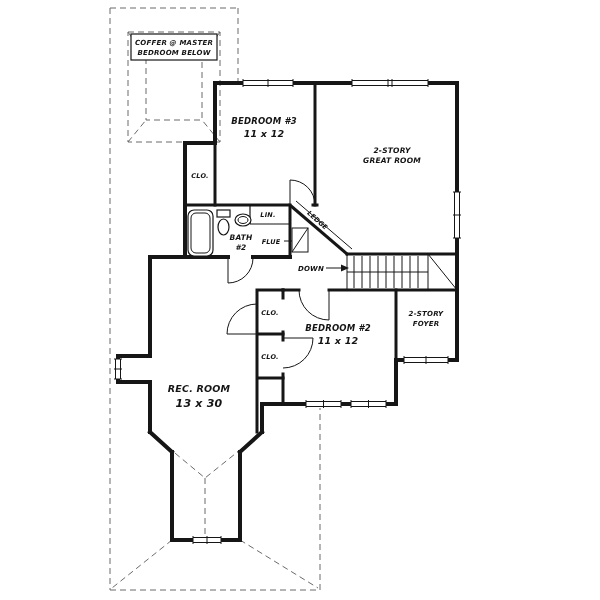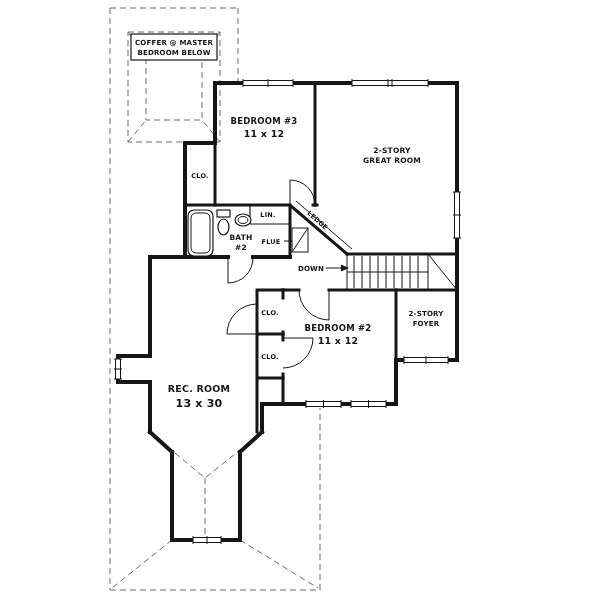--- a/index.html
+++ b/index.html
@@ -1,17 +1,17 @@
 <!DOCTYPE html>
 <html><head>
 <meta charset="utf-8">
 <style>
   html,body{margin:0;padding:0;background:#ffffff;}
   .plan{width:600px;height:600px;position:relative;background:#ffffff;overflow:hidden;
-        font-family:"DejaVu Sans", sans-serif;}
+        font-family:"DejaVu Sans", sans-serif;font-style:italic;}
   svg{display:block;}
   .wall{fill:none;stroke:#161616;stroke-width:4;stroke-linecap:square;}
   .wall3{fill:none;stroke:#161616;stroke-width:3;stroke-linecap:square;}
   .thin{fill:none;stroke:#161616;stroke-width:1.2;}
   .thin1{fill:none;stroke:#161616;stroke-width:1;}
   .dash{fill:none;stroke:#6b6b6b;stroke-width:1;stroke-dasharray:6 4;}
   .mask{fill:#ffffff;stroke:none;}
   .fix{fill:#ffffff;stroke:#161616;stroke-width:1.2;}
   .lbl{font-family:"DejaVu Sans", sans-serif;font-weight:700;fill:#141414;
        text-anchor:middle;letter-spacing:.2px;}

